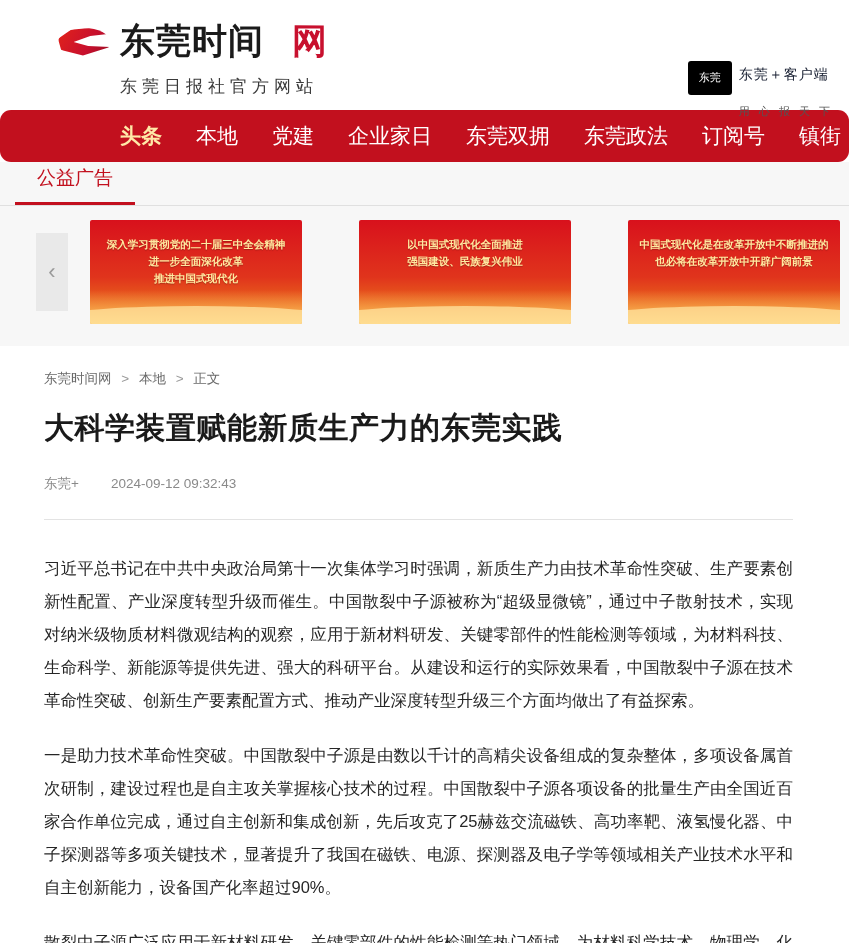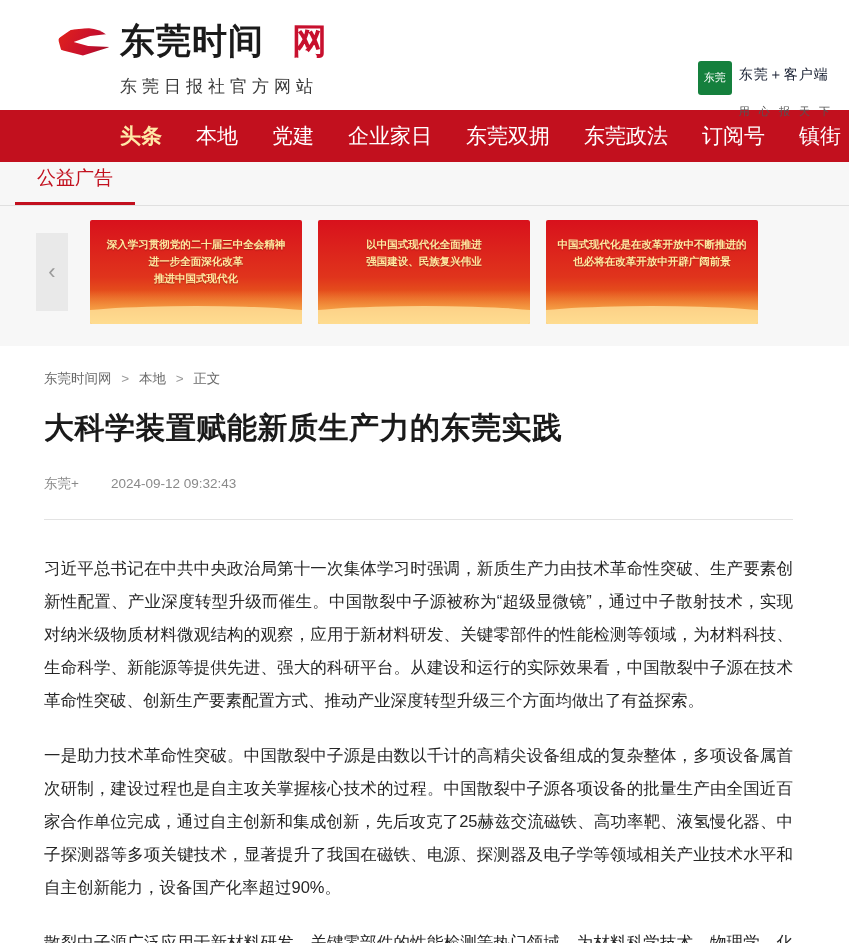--- a/index.html
+++ b/index.html
@@ -69,23 +69,23 @@
     letter-spacing: 5px;
   }
   .client-badge {
     position: absolute;
     right: 16px;
     top: 36px;
     display: flex;
     align-items: center;
   }
   .client-badge .cb-logo {
-    width: 34px;
+    width: 44px;
     height: 34px;
-    background: #15803d;
+    background: #000000;
     color: #fff;
     font-size: 11px;
     display: flex;
     align-items: center;
     justify-content: center;
     border-radius: 3px;
     line-height: 1.05;
     text-align: center;
     font-family: "Liberation Serif", serif;
   }
@@ -106,20 +106,21 @@
   }
 
   
   .main-nav {
     background: #c2101e;
     height: 52px;
     display: flex;
     align-items: center;
     padding-left: 120px;
     overflow: hidden;
+    border-radius: 11px;
   }
   .nav-item {
     color: #ffffff;
     font-size: 21px;
     margin-right: 34px;
     white-space: nowrap;
     cursor: pointer;
     font-family: "Liberation Sans", sans-serif;
   }
   .nav-item.active {
@@ -158,21 +159,21 @@
     display: flex;
     align-items: center;
     justify-content: center;
     color: #9a9a9a;
     font-size: 22px;
     cursor: pointer;
     flex: none;
   }
   .ad-cards {
     display: flex;
-    gap: 16px;
+    gap: 57px;
     margin-left: 22px;
   }
   .ad-card {
     width: 212px;
     height: 104px;
     border-radius: 2px;
     position: relative;
     overflow: hidden;
     background: linear-gradient(180deg,#d8111c 0%, #e0341c 55%, #f08a1c 100%);
     display: flex;

